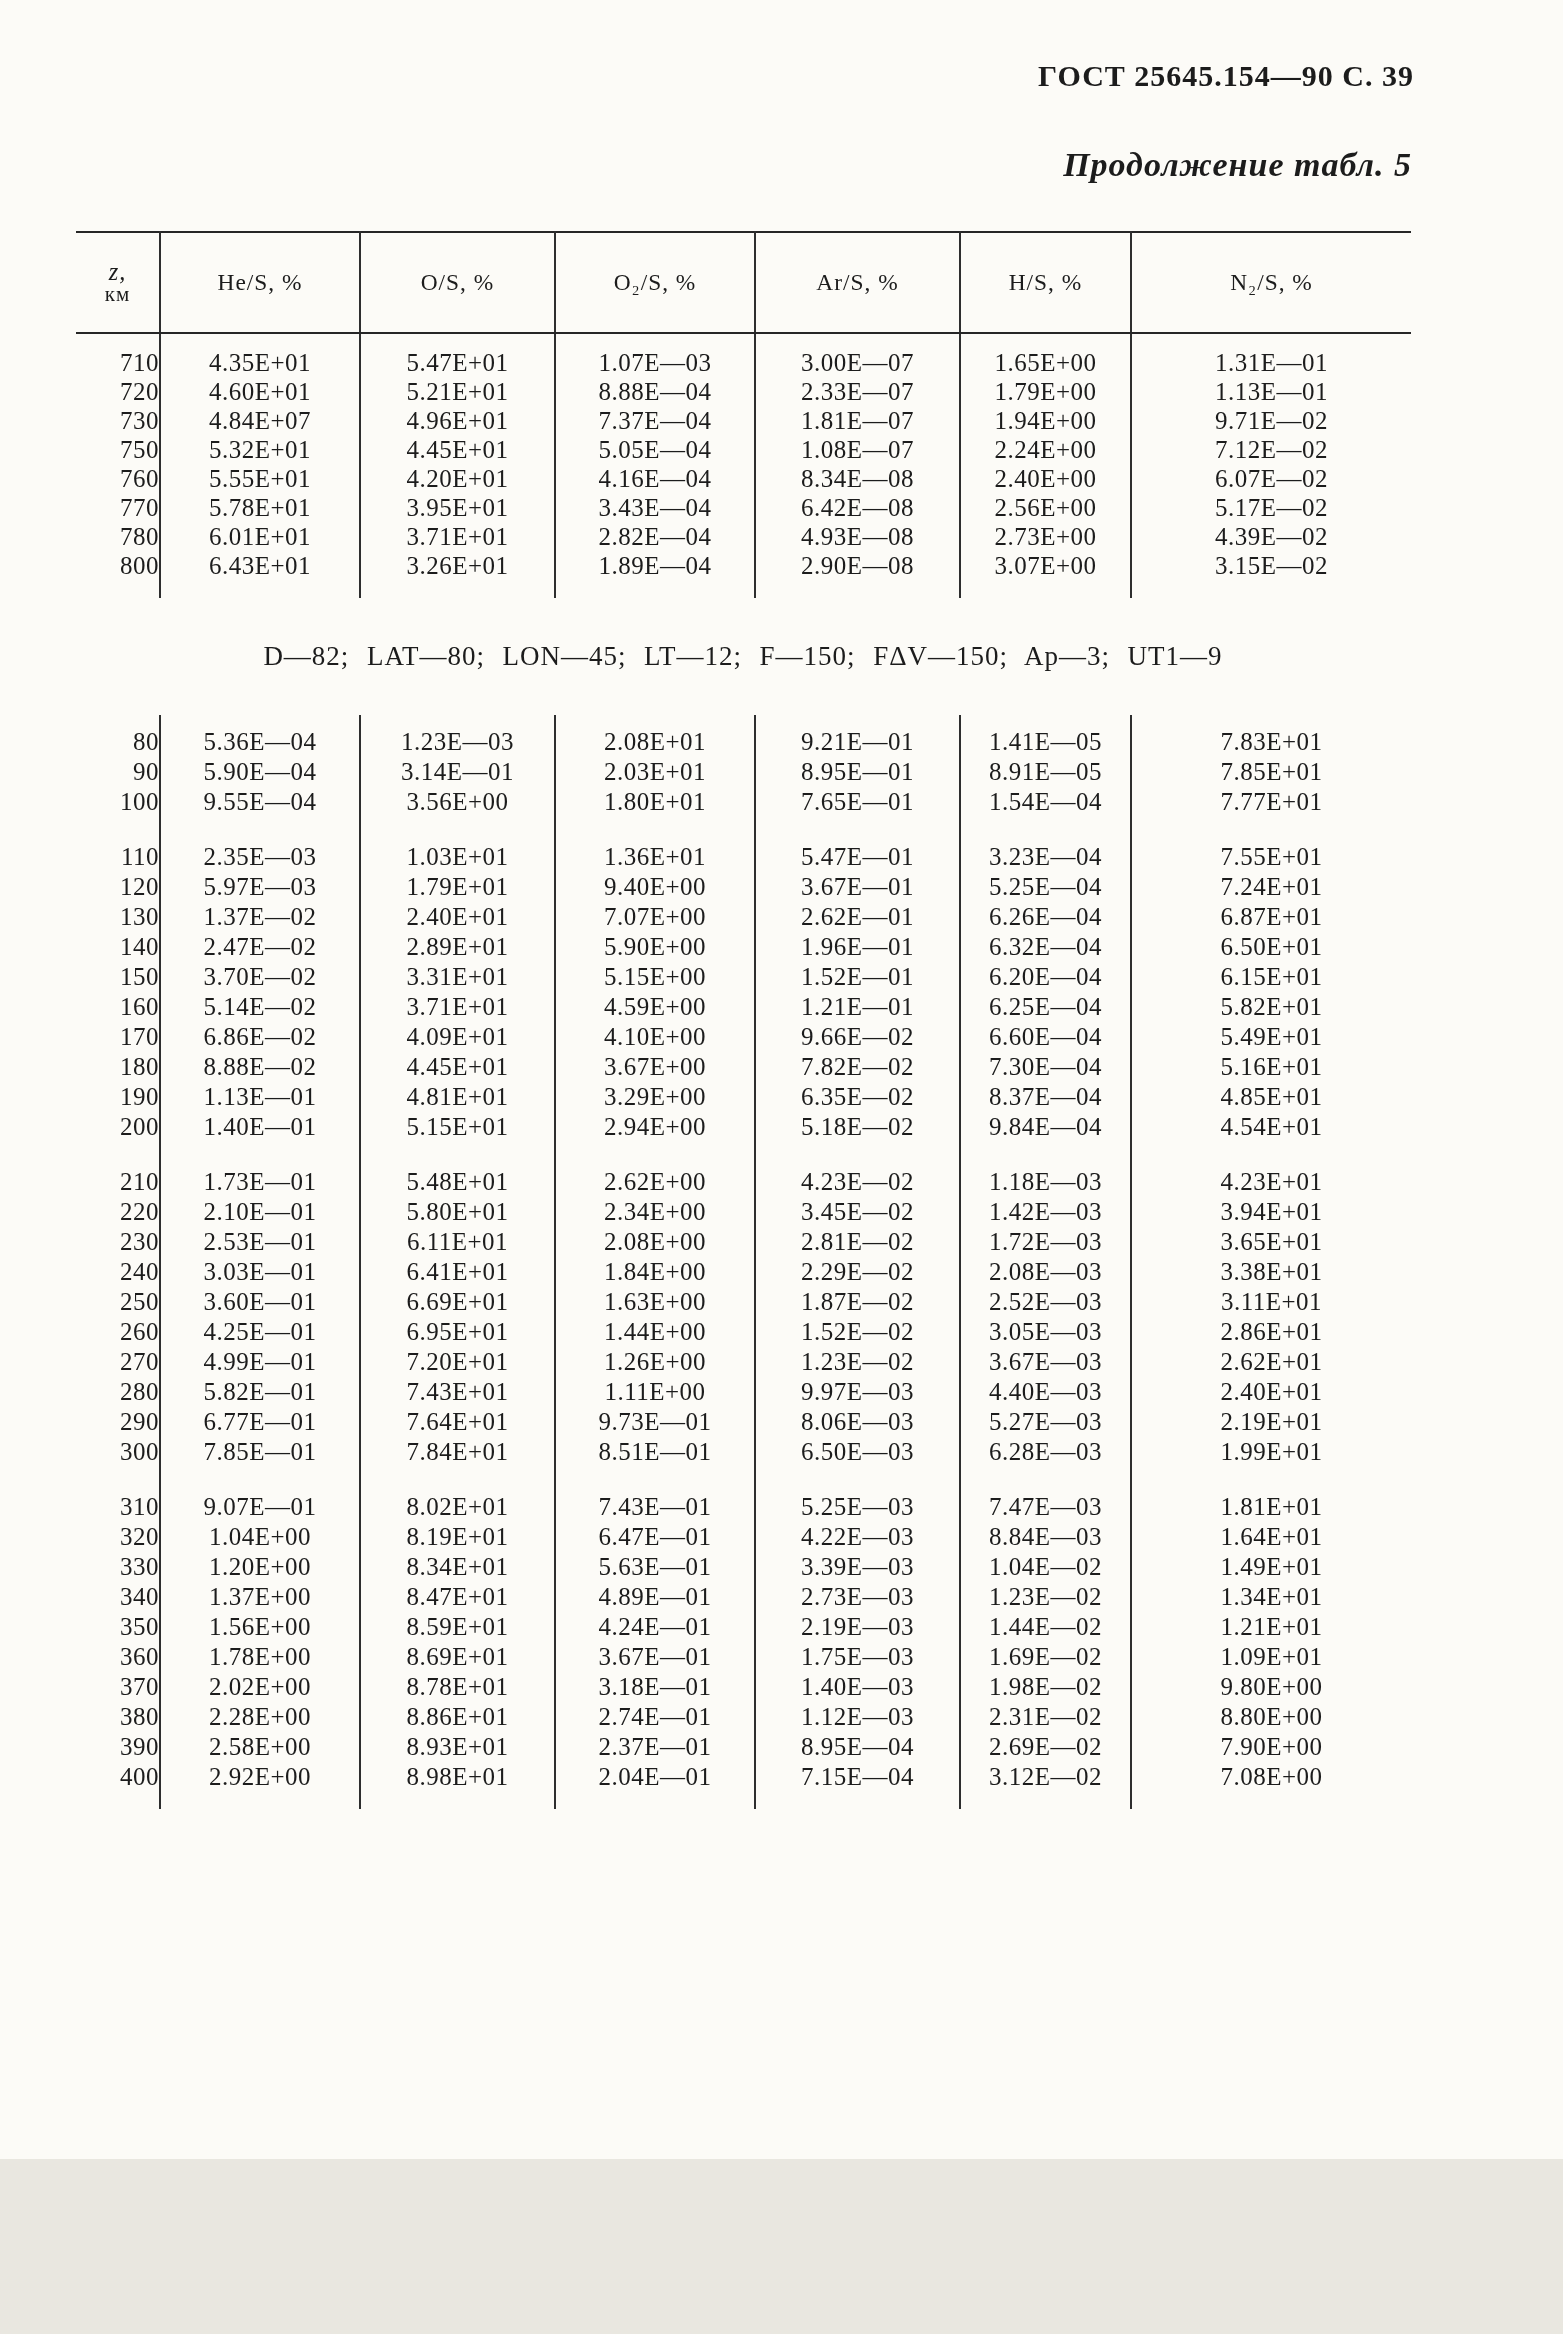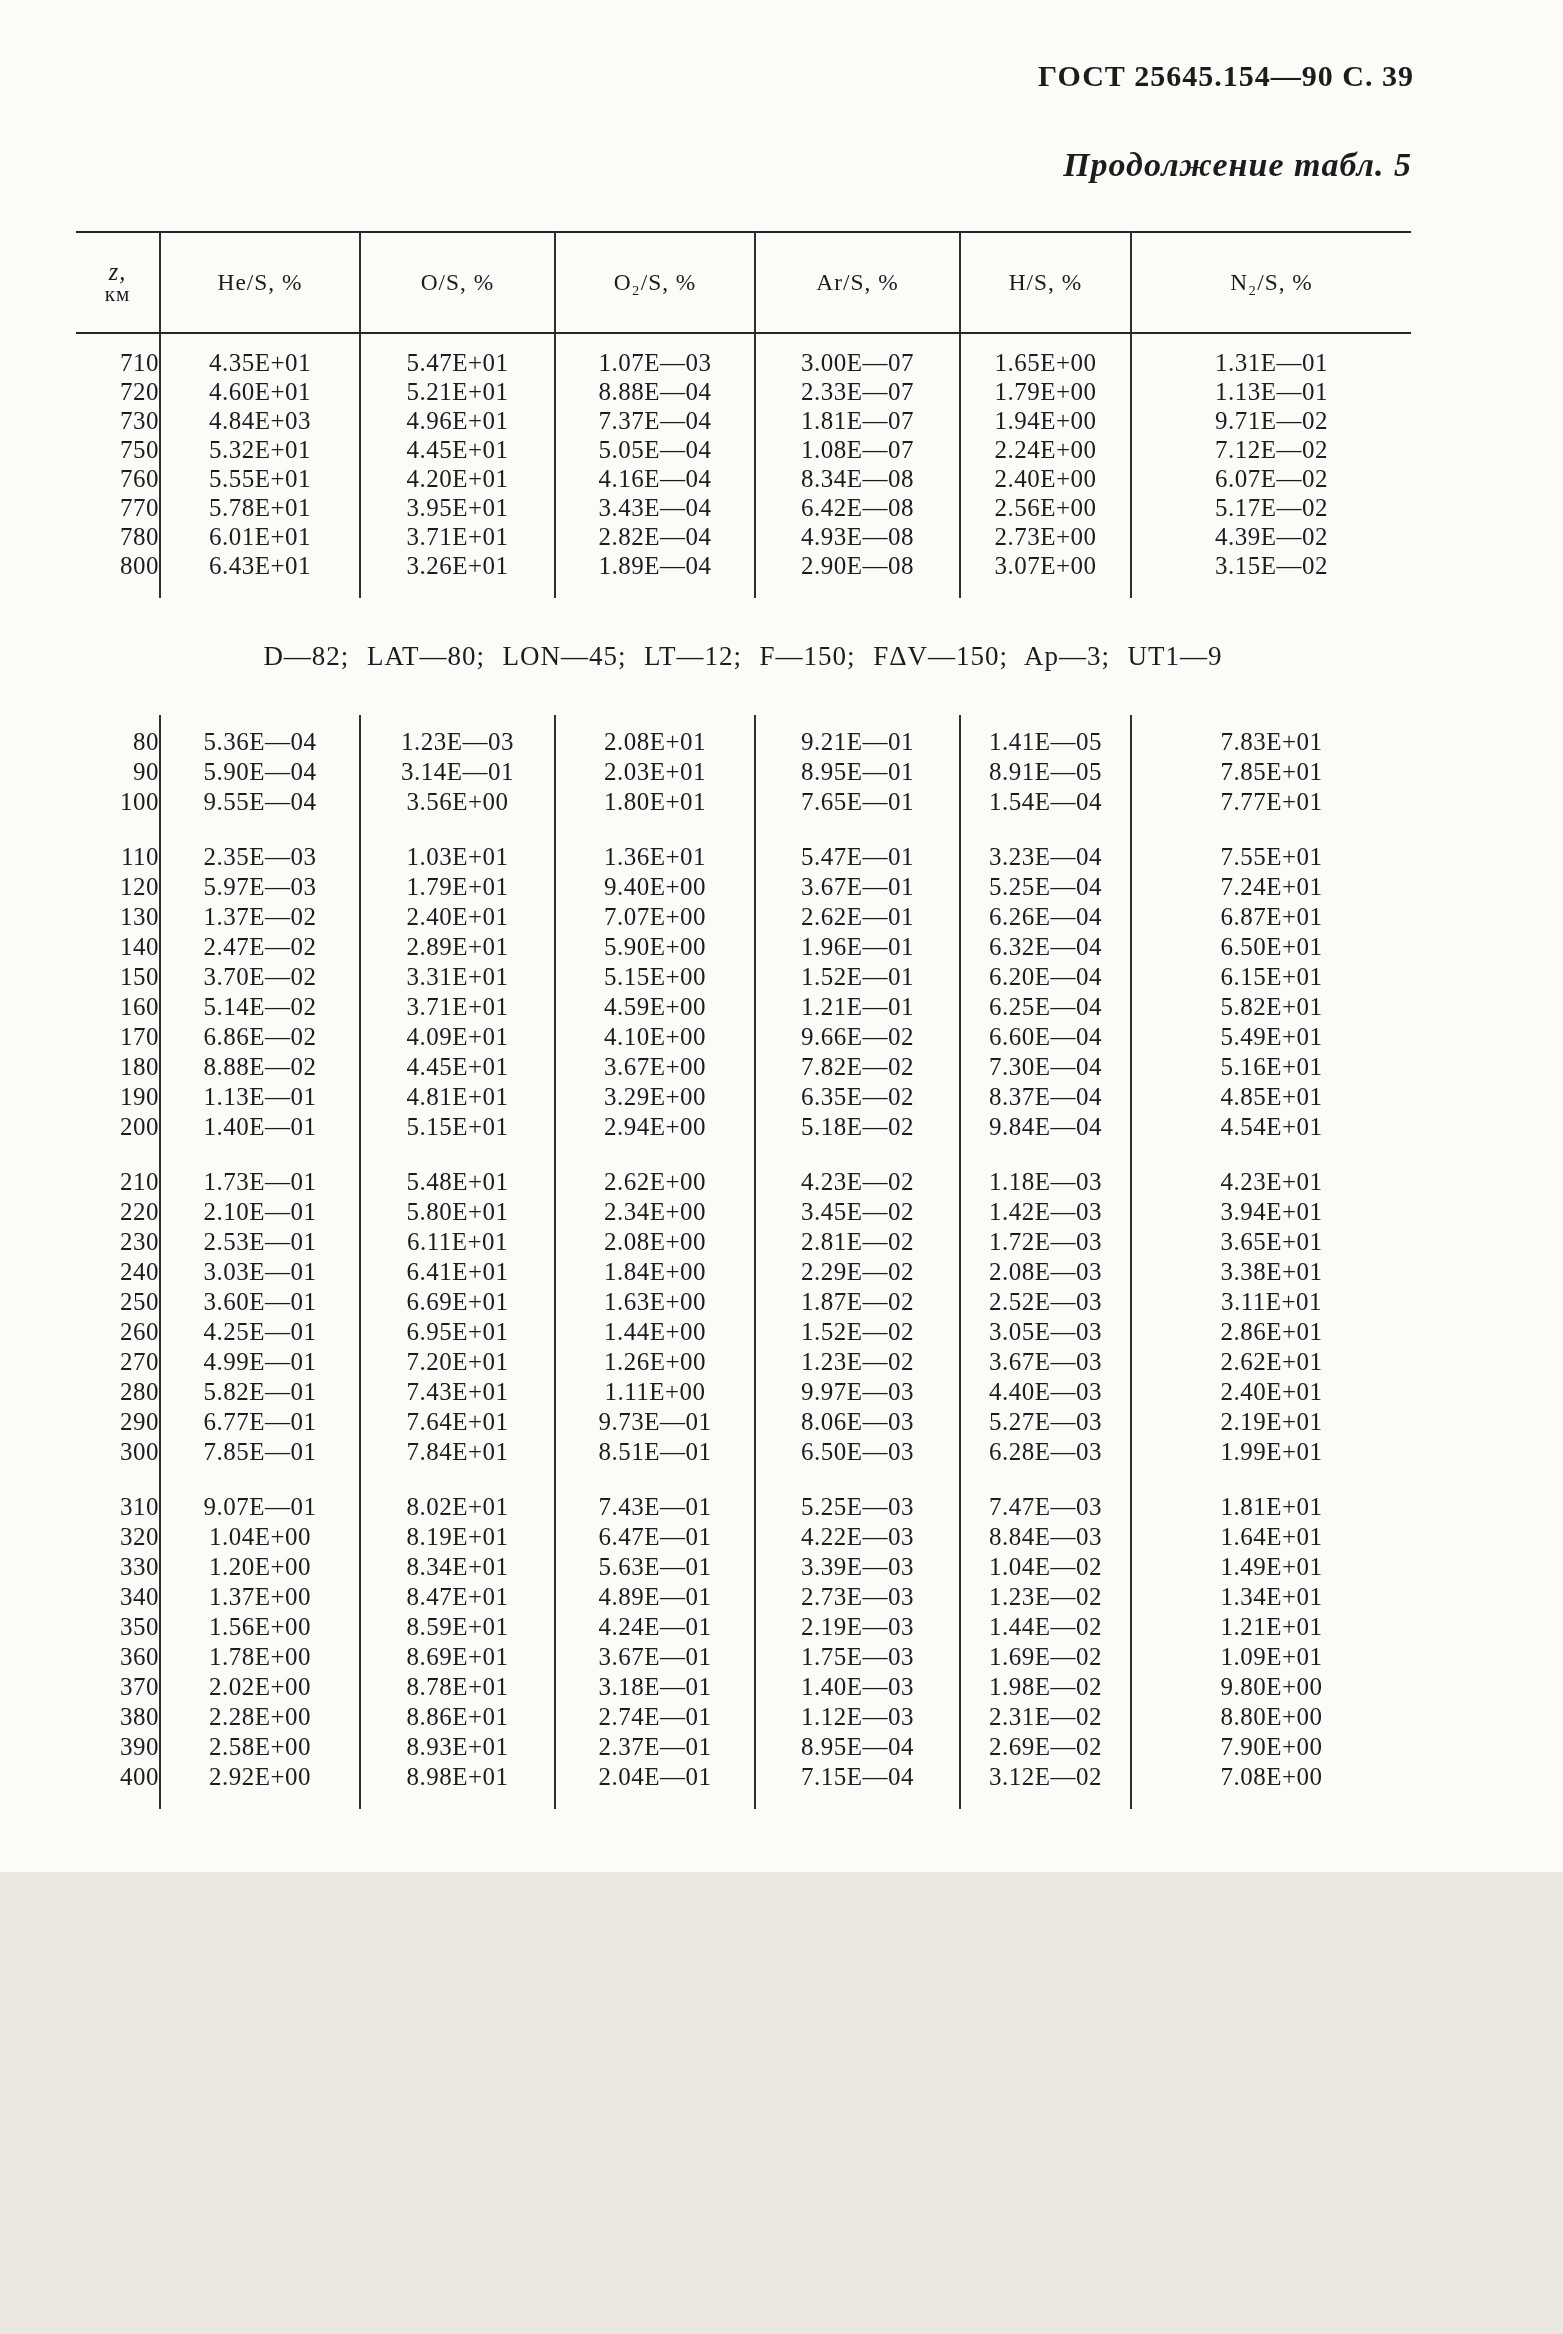--- a/index.html
+++ b/index.html
@@ -1,21 +1,21 @@
 <!DOCTYPE html>
 <html><head>
 <meta charset="utf-8">
 <title>ГОСТ 25645.154—90 С. 39</title>
 <style>
   * { margin:0; padding:0; box-sizing:border-box; }
   html,body { background:#e9e7e0; }
   body { font-family:"Liberation Serif","DejaVu Serif",serif; }
   .page {
     position:relative;
-    width:1563px; height:1872px;
+    width:1563px; height:2159px;
     background:#fcfbf7;
     color:#1c1c1c;
     overflow:hidden;
     margin:0 auto;
   }
   .page-header {
     position:absolute; top:59px; right:149px;
     font-size:30px; font-weight:700; letter-spacing:1px;
     white-space:nowrap;
   }
@@ -119,21 +119,21 @@
             <td>720</td>
             <td>4.60E+01</td>
             <td>5.21E+01</td>
             <td>8.88E—04</td>
             <td>2.33E—07</td>
             <td>1.79E+00</td>
             <td>1.13E—01</td>
           </tr>
           <tr class="data">
             <td>730</td>
-            <td>4.84E+03</td>
+            <td>4.84E+07</td>
             <td>4.96E+01</td>
             <td>7.37E—04</td>
             <td>1.81E—07</td>
             <td>1.94E+00</td>
             <td>9.71E—02</td>
           </tr>
           <tr class="data">
             <td>750</td>
             <td>5.32E+01</td>
             <td>4.45E+01</td>

